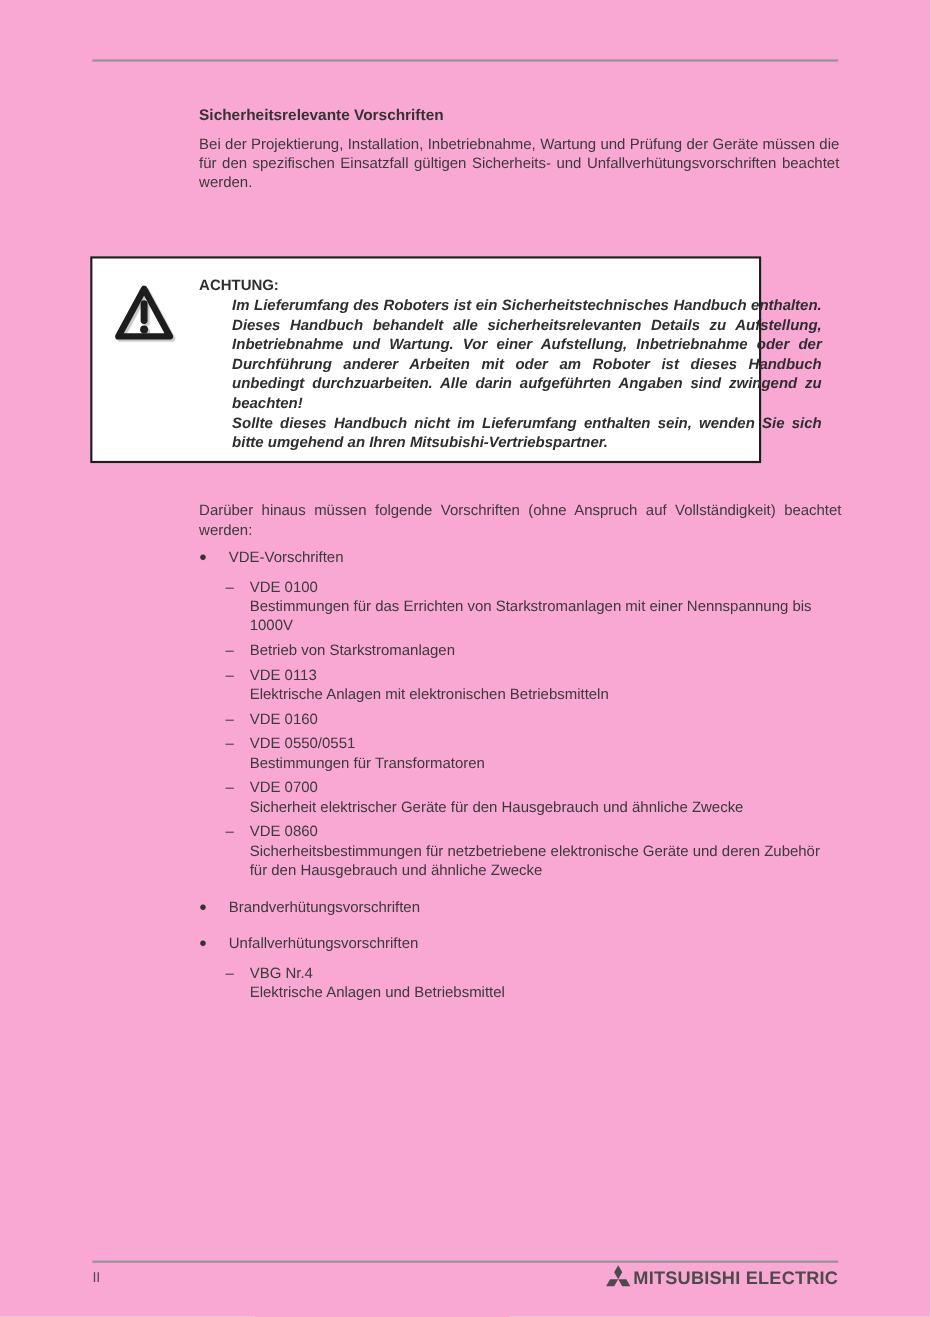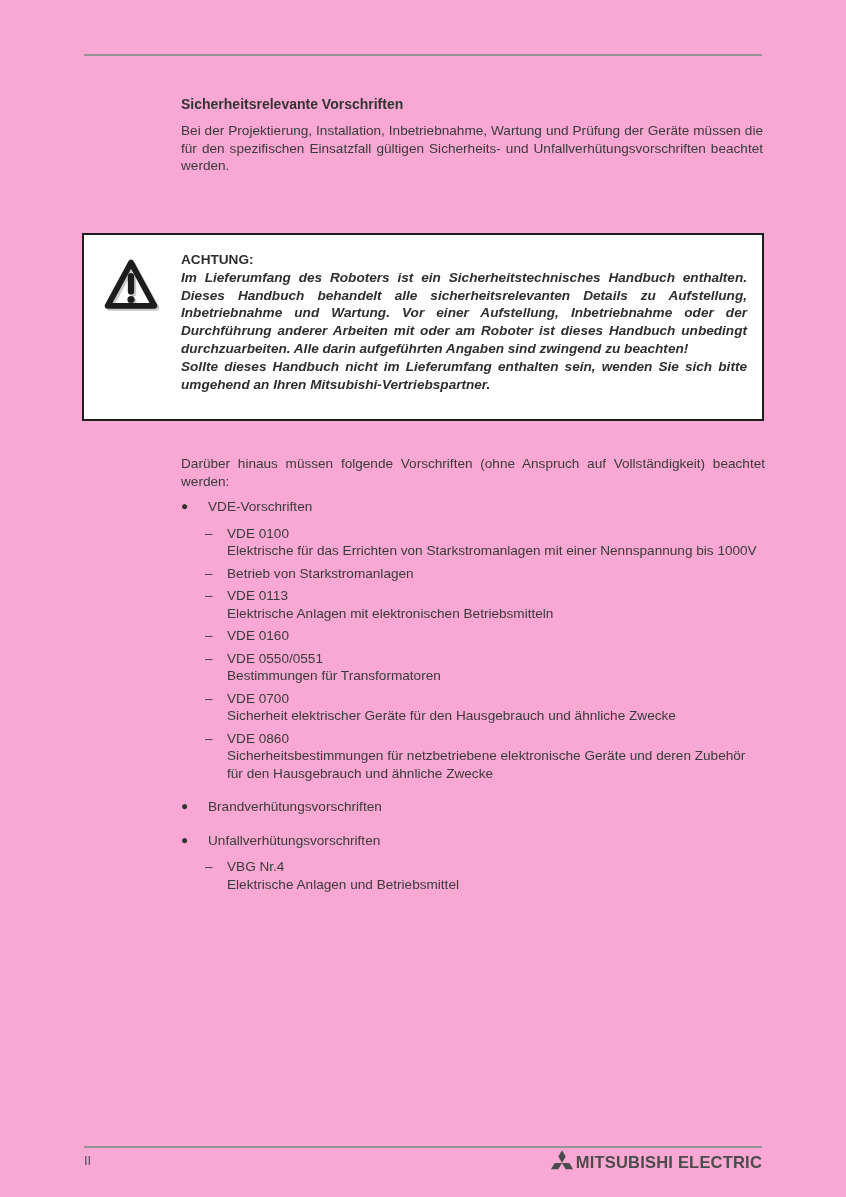--- a/index.html
+++ b/index.html
@@ -40,21 +40,21 @@
     line-height: 17.6px;
     text-align: justify;
   }
   .intro-para { top: 122px; }
   .daruber-para { top: 455px; width: 584px; }
 
   .warning-box {
     position: absolute;
     left: 82px;
     top: 233px;
-    width: 682px;
+    width: 610px;
     height: 188px;
     border: 2px solid #1d1d1d;
     background: #ffffff;
     padding-left: 10px;
   }
   .warning-icon-wrap {
     position: absolute;
     left: 20px;
     top: 22px;
     width: 54px;
@@ -65,21 +65,21 @@
     position: absolute;
     left: 97px;
     top: 16px;
     width: 566px;
     font-size: 13.6px;
     line-height: 17.8px;
     font-weight: bold;
     color: #2e2e2e;
   }
   .warning-title { font-style: normal; }
-  .warning-body { font-style: italic; text-align: justify; }
+  .warning-body { font-style: italic; text-align: justify; margin-left: 30px; }
 
   .reg-list {
     position: absolute;
     left: 181px;
     top: 491px;
     width: 584px;
     font-size: 13.6px;
     line-height: 17.5px;
   }
   .group-label-row {
@@ -163,21 +163,21 @@
 
     <div class="group-label-row first">
       <span class="bullet">●</span>
       <span>VDE-Vorschriften</span>
     </div>
 
     <div class="sub-item">
       <span class="dash">–</span>
       <div class="sub-item-body">
         <div>VDE 0100</div>
-        <div class="sub-item-desc">Elektrische für das Errichten von Starkstromanlagen mit einer Nennspannung bis 1000V</div>
+        <div class="sub-item-desc">Bestimmungen für das Errichten von Starkstromanlagen mit einer Nennspannung bis 1000V</div>
       </div>
     </div>
 
     <div class="sub-item">
       <span class="dash">–</span>
       <div class="sub-item-body">
         <div class="sub-item-desc">Betrieb von Starkstromanlagen</div>
       </div>
     </div>
 

